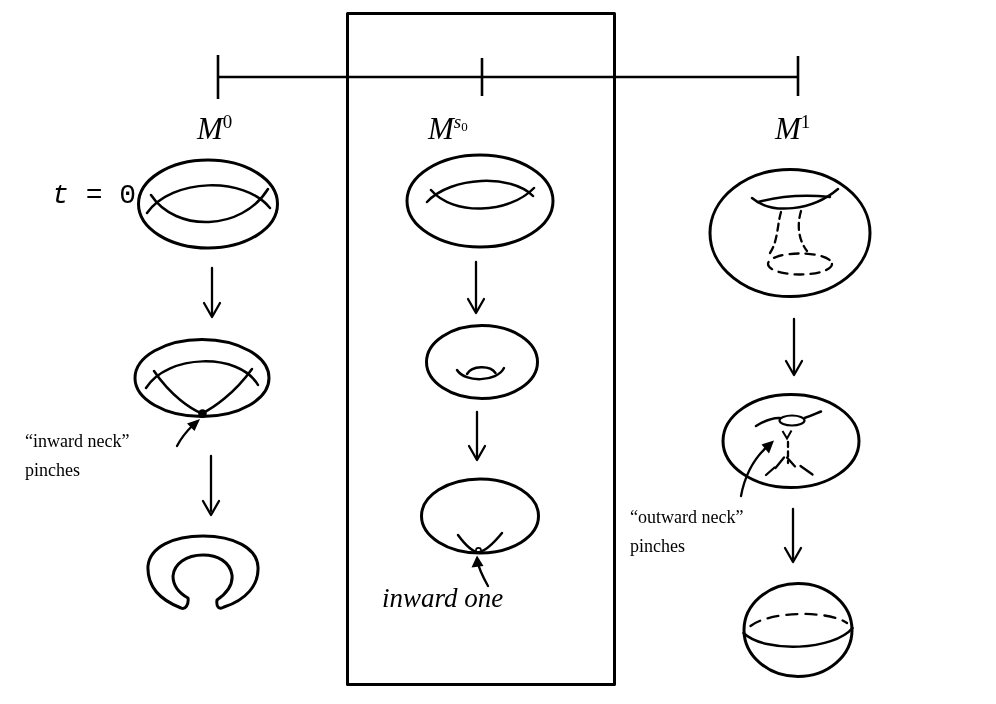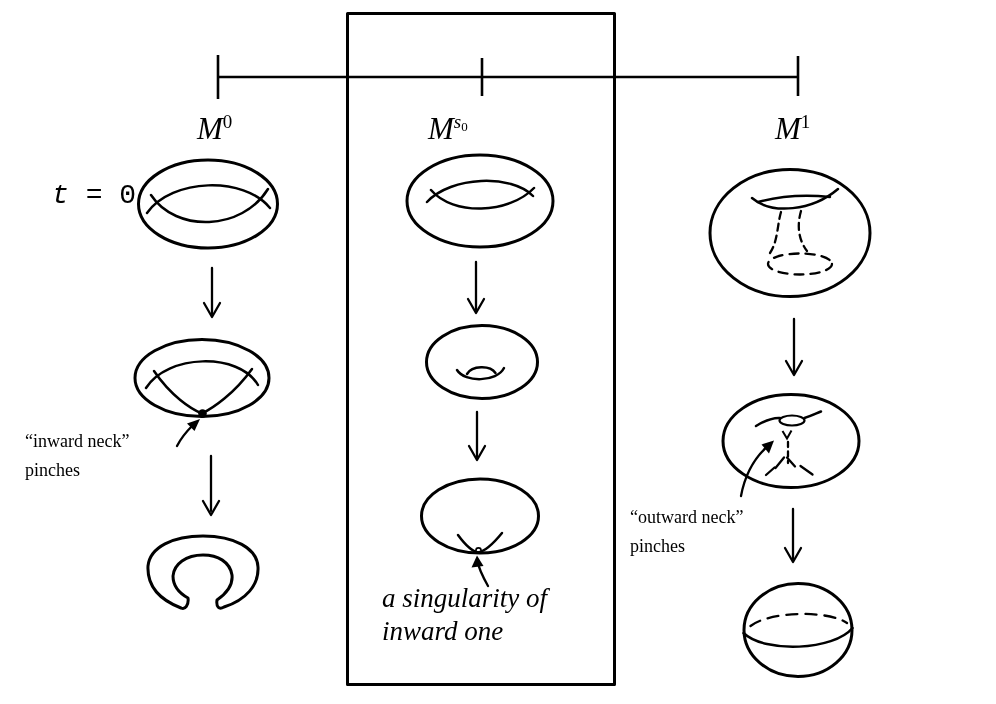--- a/index.html
+++ b/index.html
@@ -194,17 +194,16 @@
     <div>“inward neck”</div>
     <div>pinches</div>
   </div>
 
   <div class="lbl note" style="left:630px;top:491px;margin-top:12px;">
     <div>“outward neck”</div>
     <div>pinches</div>
   </div>
 
   <div class="lbl sing" style="left:382px;top:582px;">
-    <div>a singularity of</div>
     <div>inward one</div>
   </div>
 
 </div>
 
 </body></html>

